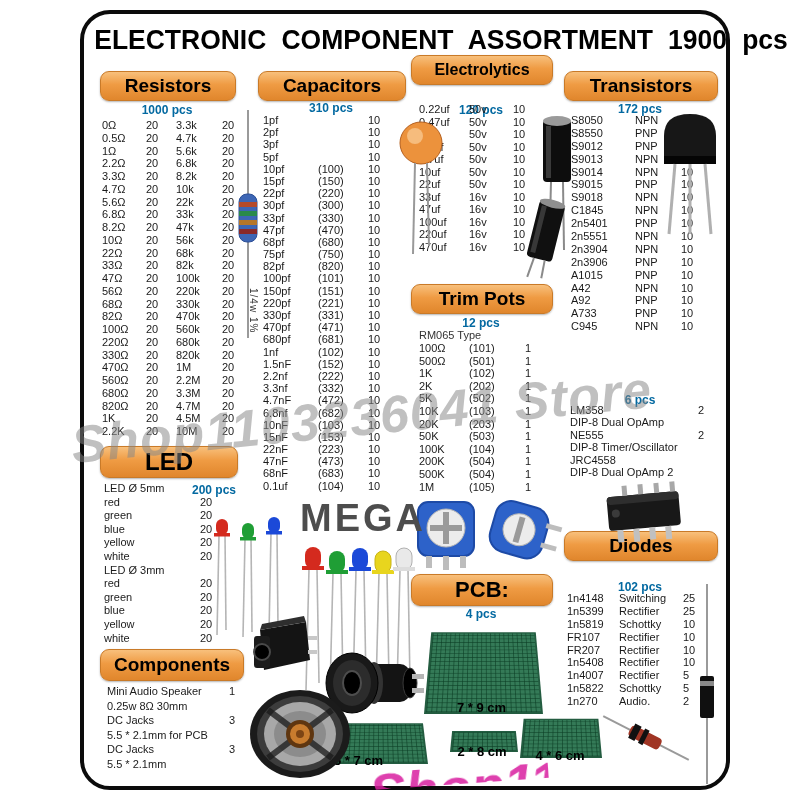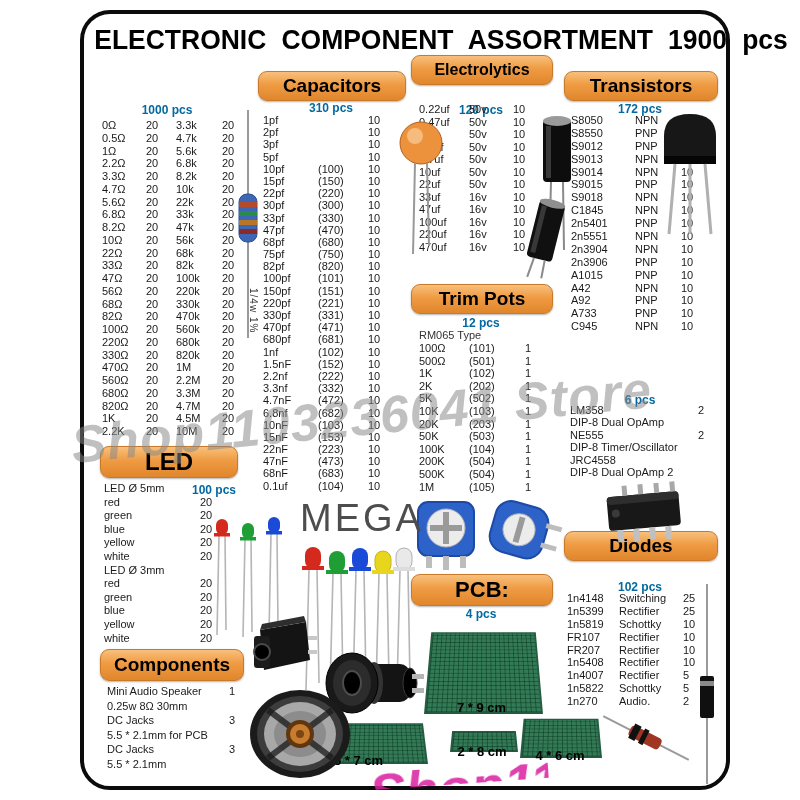--- a/index.html
+++ b/index.html
@@ -22,56 +22,57 @@
   .g-pot .row{grid-template-columns:50px 56px 16px;height:12.6px}
   .g-ic  .row{grid-template-columns:128px 20px;height:12.4px}
   .g-led .row{grid-template-columns:96px 36px;height:13.6px}
   .g-dio .row{grid-template-columns:52px 64px 24px;height:12.9px}
   .g-com .row{grid-template-columns:122px 18px;height:14.6px}
   .note{position:absolute;font-size:10px;color:#333}
   .vlabel{position:absolute;writing-mode:vertical-rl;font-size:10px;color:#333;letter-spacing:1px}
   .wmark{position:absolute;left:70px;top:382px;width:690px;transform:rotate(-5.5deg);
          font-style:italic;font-weight:700;font-size:52px;letter-spacing:1px;
          color:rgba(135,135,135,.52);white-space:nowrap;pointer-events:none}
-  .mega{position:absolute;left:300px;top:497px;font-weight:400;font-size:38px;
+  .mega{position:absolute;left:300px;top:497px;font-weight:700;font-size:38px;
         letter-spacing:3px;color:#4d4d4d}
   .wfrag{position:absolute;left:368px;top:757px;width:180px;height:27px;overflow:hidden;
          transform:rotate(-4deg);pointer-events:none}
   .wfrag span{display:block;font-style:italic;font-weight:700;font-size:54px;line-height:60px;
          margin-top:0;color:rgba(216,31,160,.85);white-space:nowrap}
   .pcb{position:absolute;background-color:#347a57;border:2px solid #235c40;
        background-image:repeating-linear-gradient(0deg,rgba(10,60,35,.6) 0 1px,transparent 1px 5px),
                         repeating-linear-gradient(90deg,rgba(10,60,35,.6) 0 1px,transparent 1px 5px)}
   .pcblabel{position:absolute;font-weight:700;font-size:13px;text-align:center;color:#000}
   svg{position:absolute;overflow:visible}
 </style>
 </head>
 <body>
 
 <div id="canvas">
   <div class="frame"></div>
 
   <div class="title">ELECTRONIC COMPONENT ASSORTMENT 1900 pcs</div>
 
+  <div class="pill" style="left:100px;top:71px;width:134px;height:28px">Resistors</div>
   <div class="pill" style="left:258px;top:71px;width:146px;height:28px">Capacitors</div>
   <div class="pill" style="left:411px;top:55px;width:140px;height:28px;font-size:16px">Electrolytics</div>
   <div class="pill" style="left:564px;top:71px;width:152px;height:28px">Transistors</div>
   <div class="pill" style="left:411px;top:284px;width:140px;height:28px">Trim Pots</div>
   <div class="pill" style="left:100px;top:446px;width:136px;height:30px;font-size:24px;line-height:30px">LED</div>
   <div class="pill" style="left:411px;top:574px;width:140px;height:30px;font-size:22px;line-height:30px">PCB:</div>
   <div class="pill" style="left:564px;top:531px;width:152px;height:28px">Diodes</div>
   <div class="pill" style="left:100px;top:649px;width:142px;height:30px;line-height:30px">Components</div>
 
   <div class="cnt" style="left:100px;top:103px;width:134px">1000 pcs</div>
   <div class="cnt" style="left:258px;top:101px;width:146px">310 pcs</div>
   <div class="cnt" style="left:411px;top:103px;width:140px">120 pcs</div>
   <div class="cnt" style="left:564px;top:102px;width:152px">172 pcs</div>
   <div class="cnt" style="left:411px;top:316px;width:140px">12 pcs</div>
   <div class="cnt" style="left:564px;top:393px;width:152px">6 pcs</div>
-  <div class="cnt" style="left:192px;top:483px;width:60px;text-align:left">100 pcs</div>
+  <div class="cnt" style="left:192px;top:483px;width:60px;text-align:left">200 pcs</div>
   <div class="cnt" style="left:411px;top:607px;width:140px">4 pcs</div>
   <div class="cnt" style="left:564px;top:580px;width:152px">102 pcs</div>
 
   <div class="tbl g-res" style="left:102px;top:120px">
 
   <div class="row">
       <span>0Ω</span>
       <span>20</span>
       <span>3.3k</span>
       <span>20</span>

